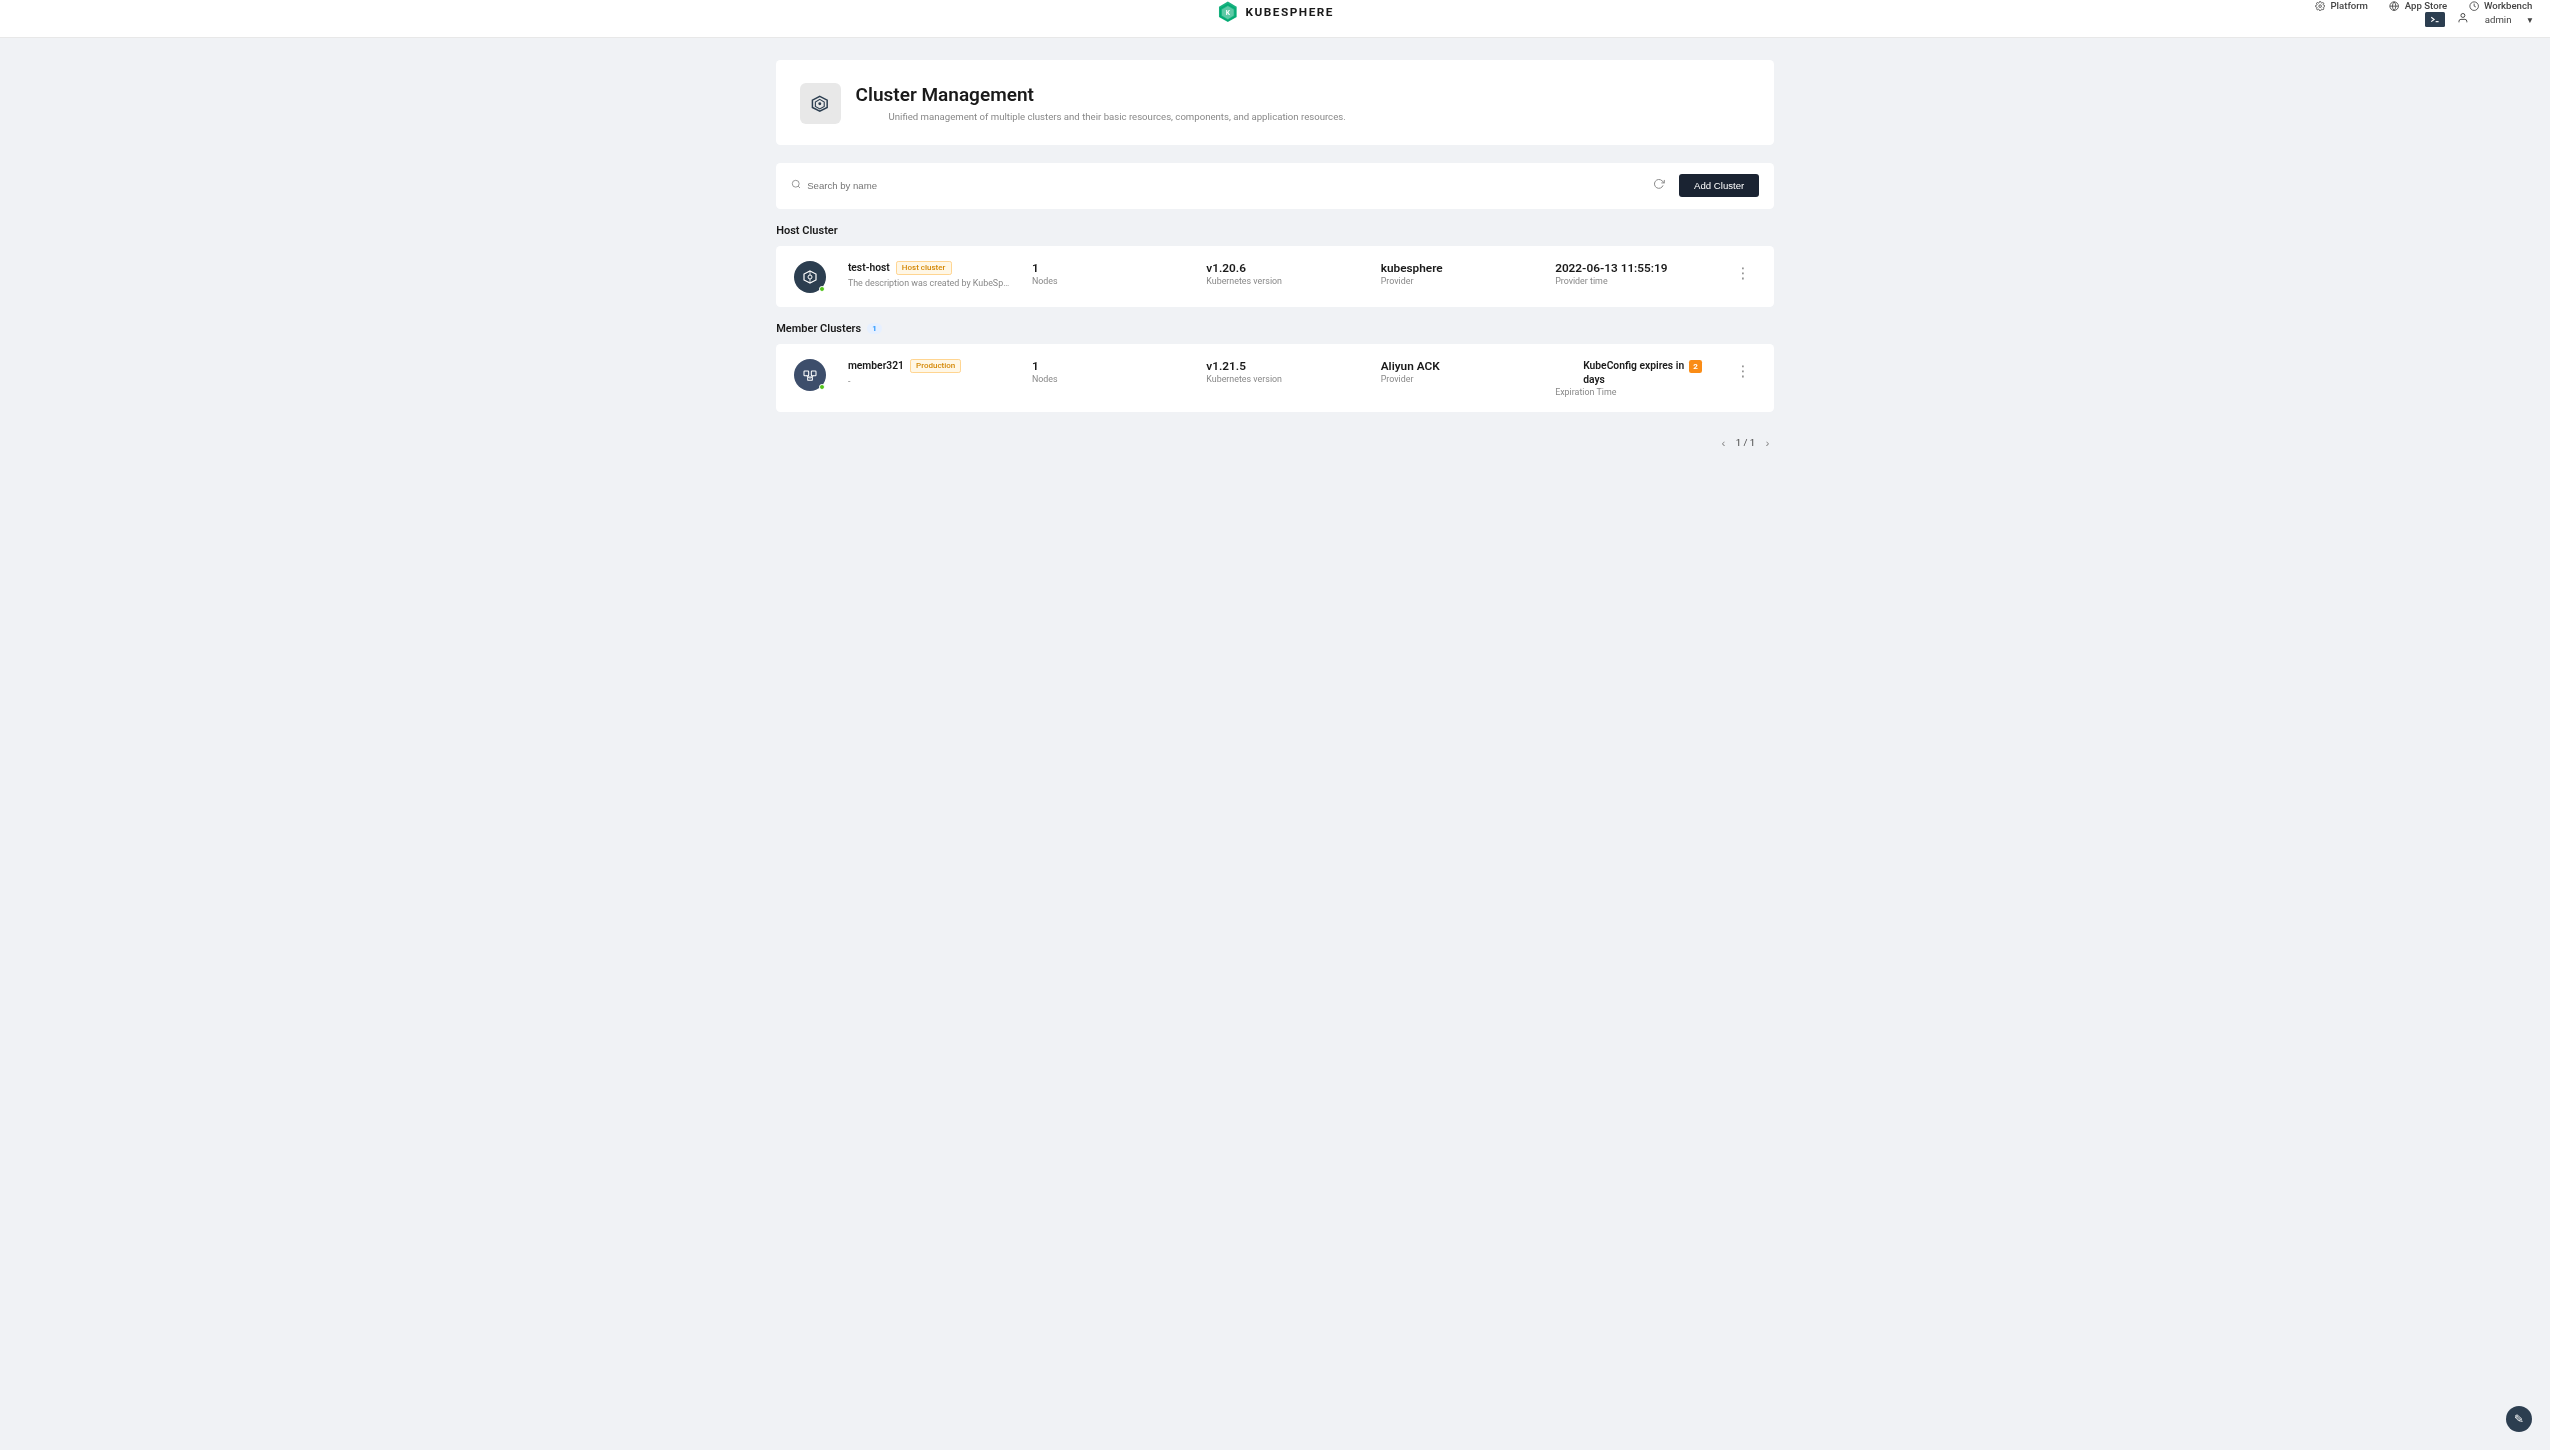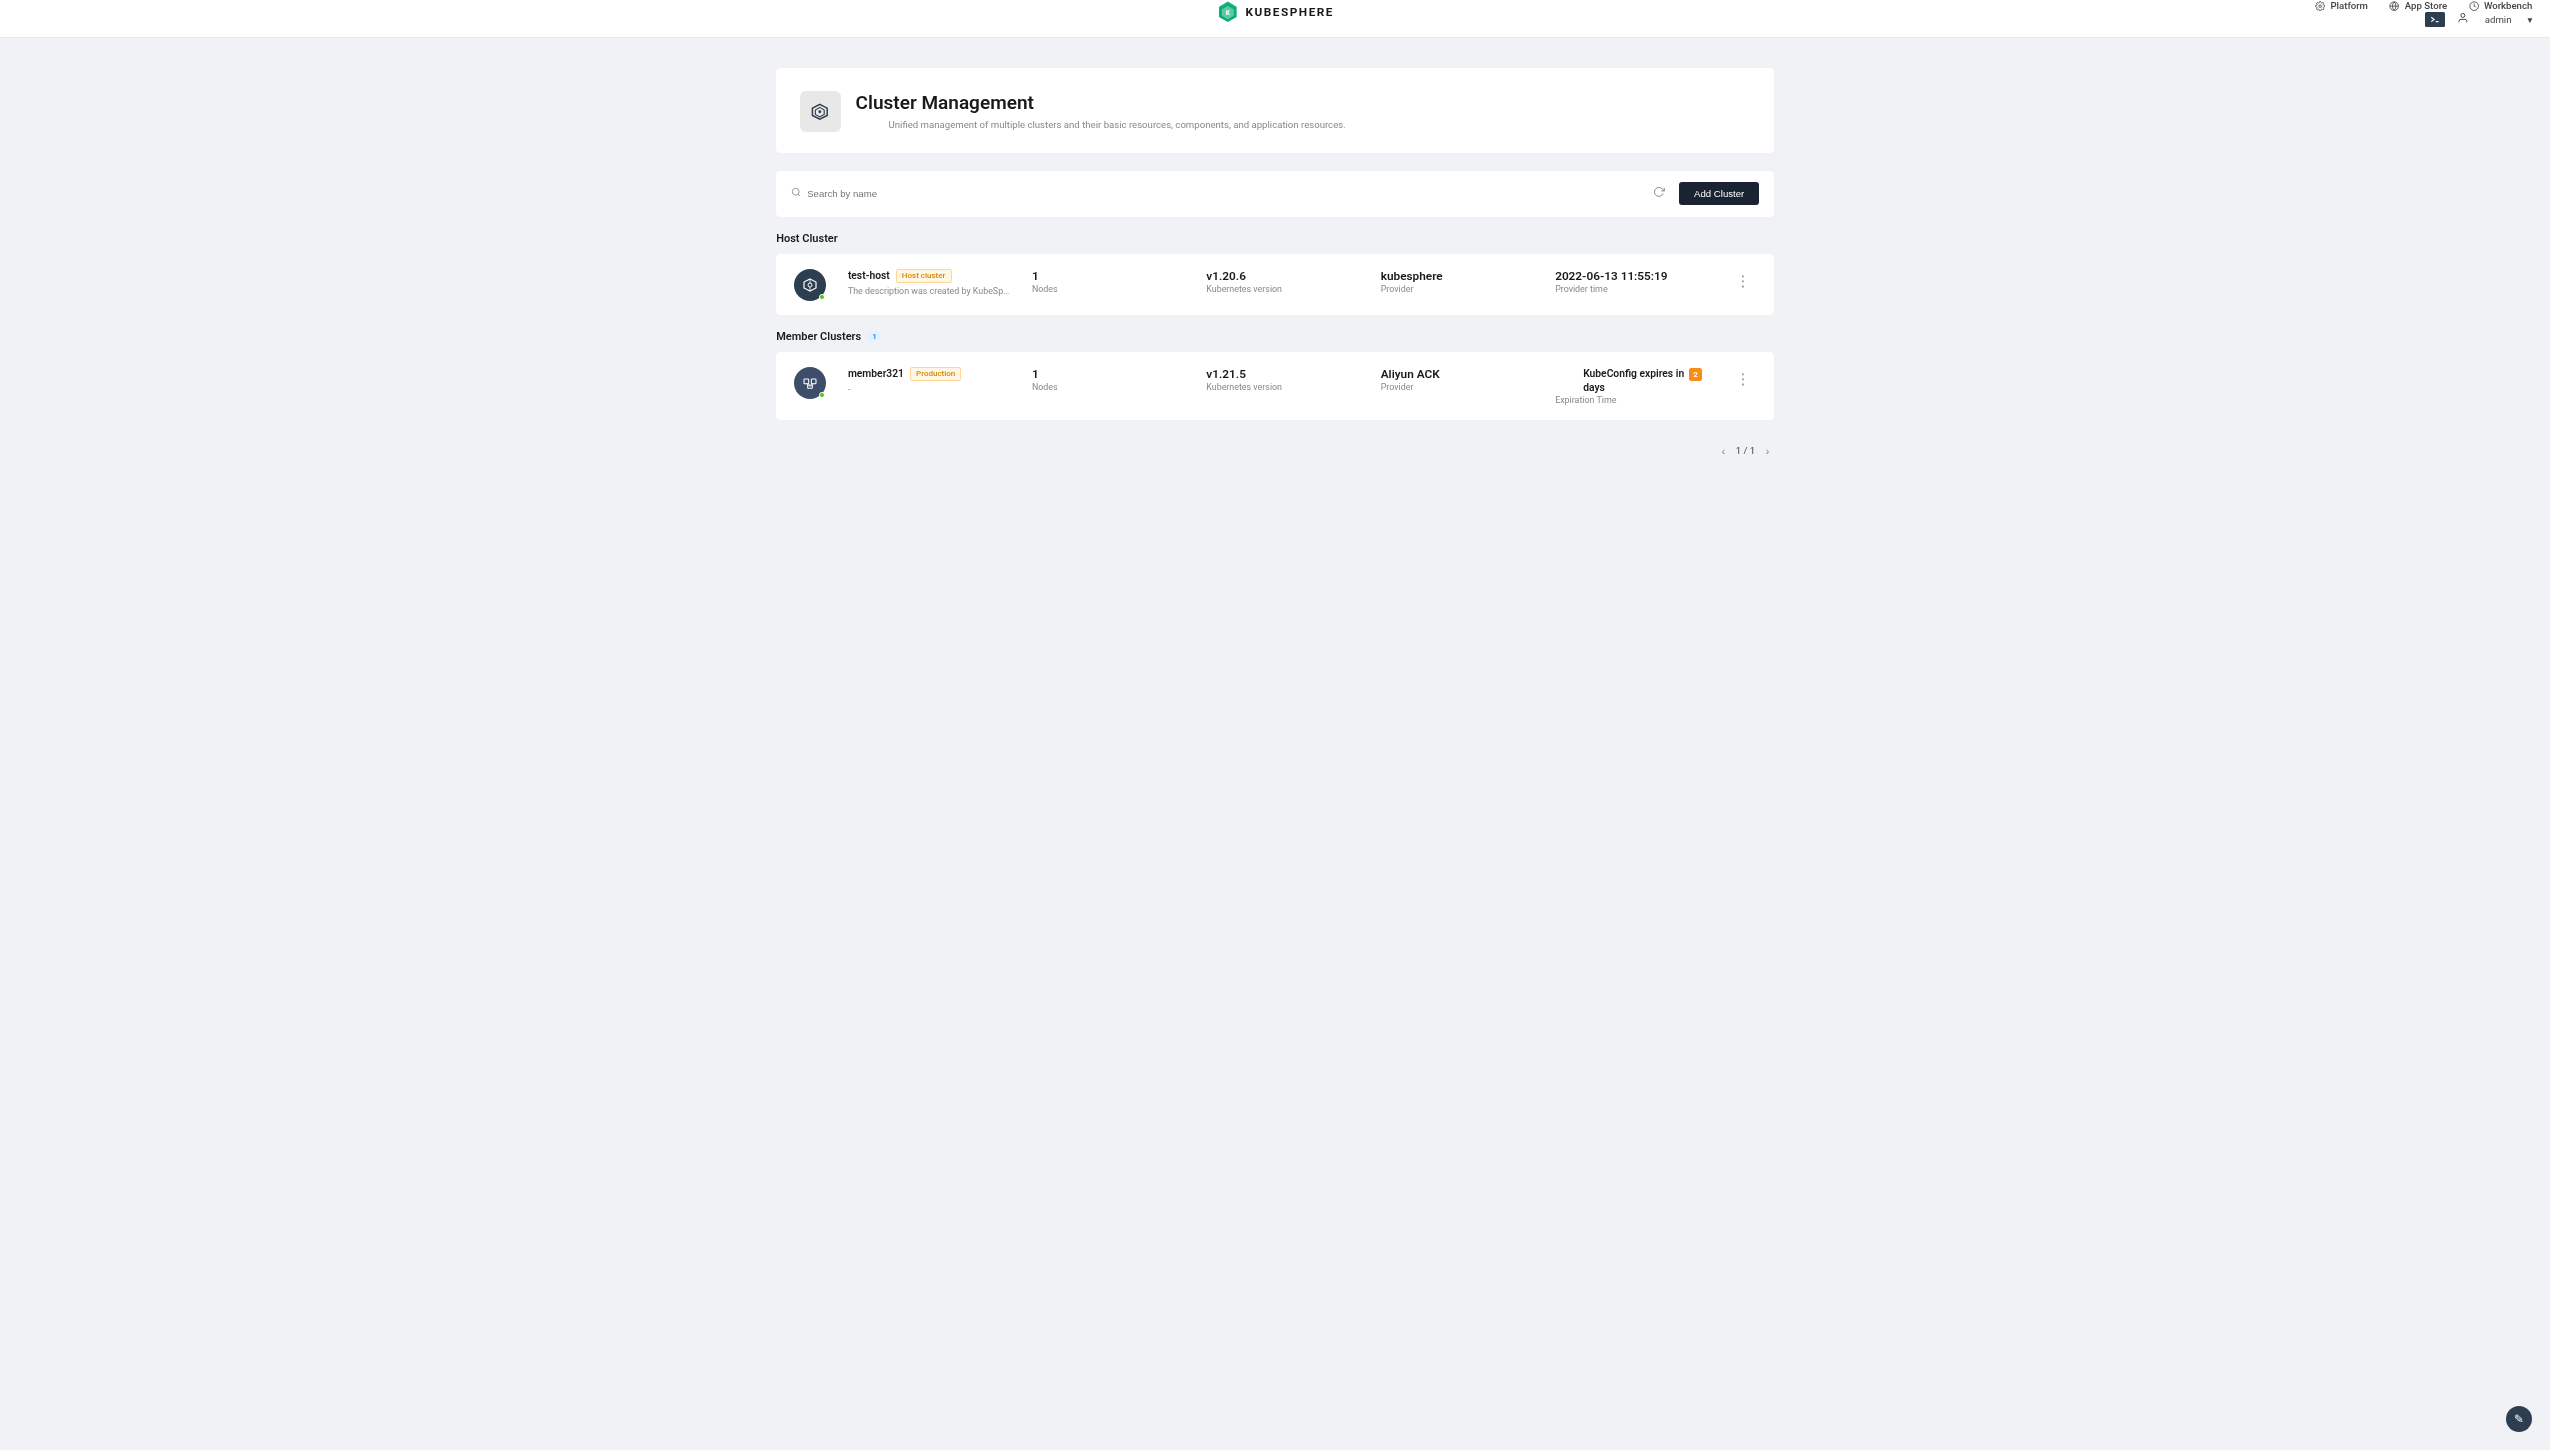--- a/index.html
+++ b/index.html
@@ -82,21 +82,21 @@
       gap: 16px;
       cursor: pointer;
       font-size: 9.6px;
       color: #444;
     }
 
     
     .main-content {
       padding: 17.7px;
       max-width: 1033px;
-      margin: 12px auto;
+      margin: 4px auto;
     }
 
     
     .page-header-card {
       background: #fff;
       border-radius: 4.4px;
       padding: 23.6px 23.6px 20.7px;
       margin-bottom: 17.7px;
       display: flex;
       align-items: flex-start;

